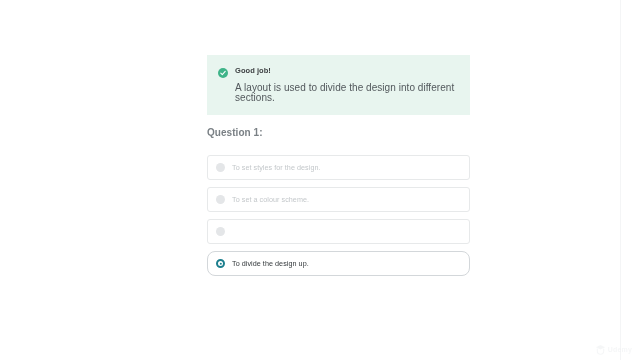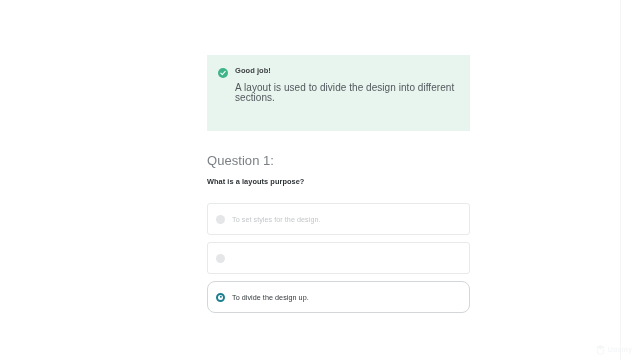--- a/index.html
+++ b/index.html
@@ -29,21 +29,21 @@
     position: absolute;
     left: 207px;
     top: 0;
     width: 263px;
   }
 
   
   .feedback-banner {
     margin-top: 55px;
     background: #e8f5ef;
-    padding: 11px 12px 28px 11px;
+    padding: 11px 12px 12px 11px;
     box-sizing: border-box;
     min-height: 42px;
   }
   .feedback-row {
     display: flex;
     align-items: flex-start;
     gap: 7px;
   }
   .check-icon {
     flex: 0 0 auto;
@@ -63,39 +63,40 @@
     margin-top: 5px;
     margin-left: 17px;
     font-size: 10px;
     color: #52585c;
     line-height: 10px;
     letter-spacing: 0.05px;
   }
 
   
   .question-number {
-    margin-top: 22px;
-    font-size: 13px;
+    margin-top: 12px;
+    font-size: 10px;
     color: #7a8085;
     letter-spacing: 0.05px;
+    font-weight: bold;
   }
   .question-text {
     margin-top: 9px;
     font-size: 7.4px;
     font-weight: bold;
     color: #2f3437;
     letter-spacing: 0.05px;
   }
 
   
   .options-list {
     margin-top: 17px;
   }
   .option {
-    height: 32px;
+    height: 25px;
     box-sizing: border-box;
     border: 1px solid #e7e9ea;
     border-radius: 3px;
     background: #ffffff;
     display: flex;
     align-items: center;
     padding-left: 8px;
     margin-bottom: 7px;
   }
   .option.is-selected {
@@ -170,29 +171,32 @@
       <svg class="check-icon" viewBox="0 0 20 20">
         <circle cx="10" cy="10" r="10" fill="#3fb489"></circle>
         <path d="M5.6 10.3 L8.6 13.2 L14.4 6.9" stroke="#ffffff" stroke-width="2.2" fill="none" stroke-linecap="round" stroke-linejoin="round"></path>
       </svg>
       <div class="feedback-title">Good job!</div>
     </div>
     <div class="feedback-body">A layout is used to divide the design into different sections.</div>
   </div>
 
   <div class="question-number">Question 1:</div>
-  <div class="question-text">What is a layouts purpose?</div>
 
   <div class="options-list">
 
     <div class="option">
       <span class="radio"></span>
       <span class="option-label">To set styles for the design.</span>
     </div>
 
+    <div class="option">
+      <span class="radio"></span>
+      <span class="option-label">To set a colour scheme.</span>
+    </div>
 
     <div class="option">
       <span class="radio"></span>
     </div>
 
     <div class="option is-selected">
       <span class="radio"></span>
       <span class="option-label">To divide the design up.</span>
     </div>
 

